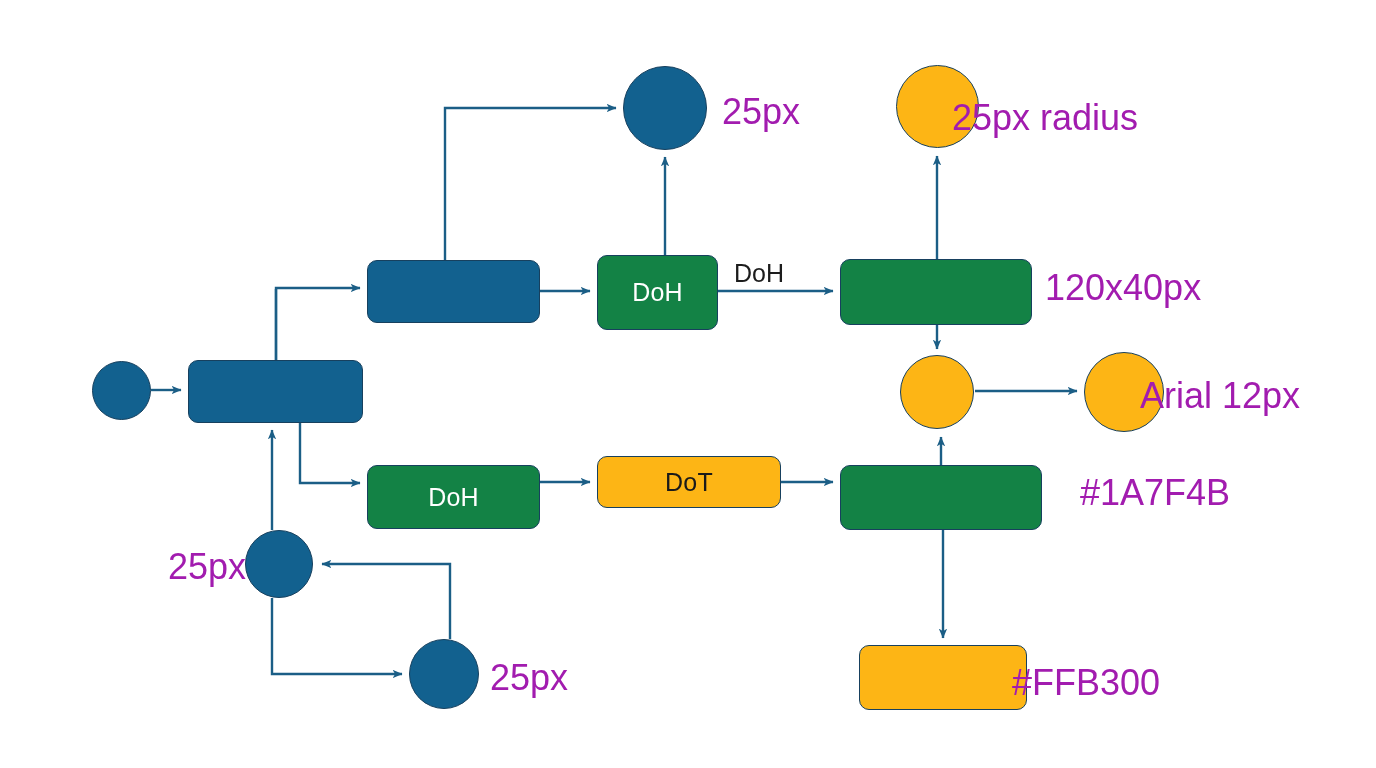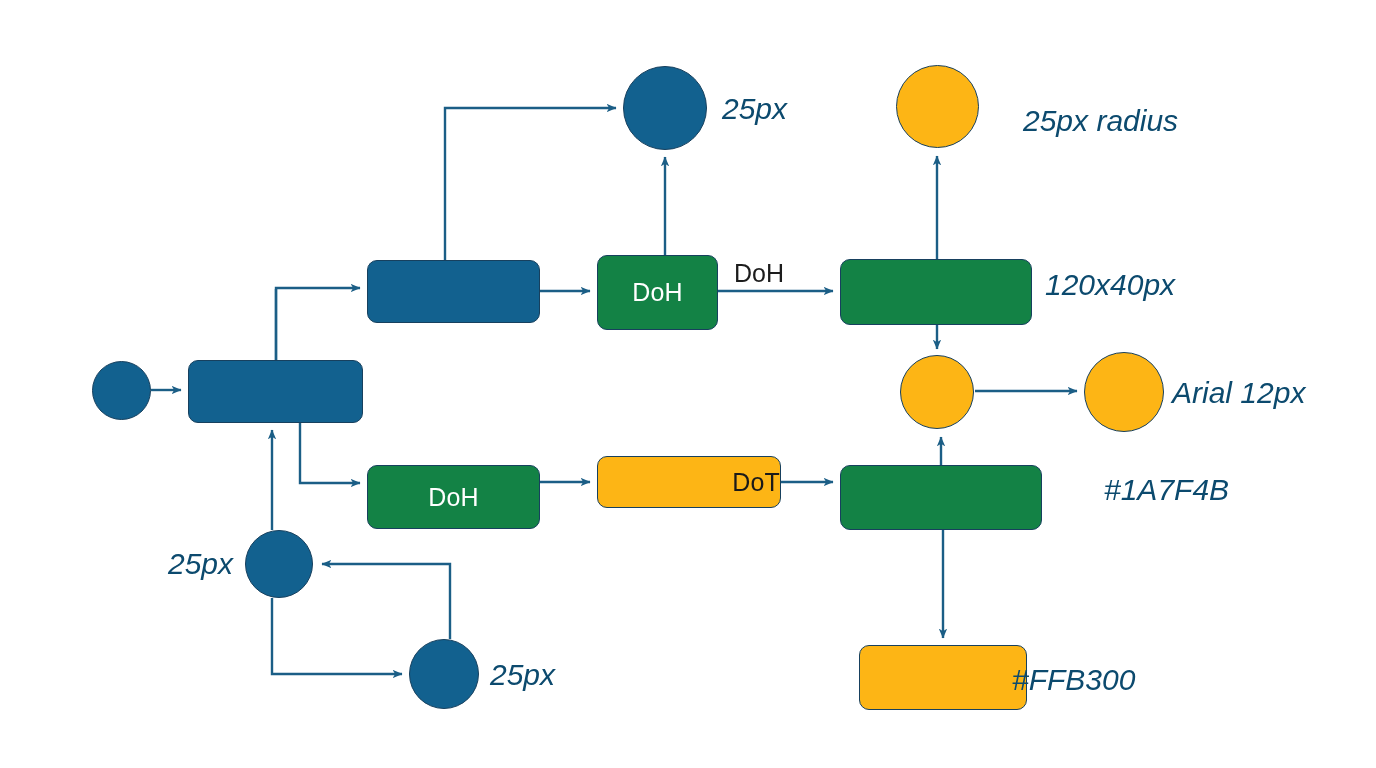--- a/index.html
+++ b/index.html
@@ -39,29 +39,28 @@
     user-select: none;
   }
   .box {
     border-radius: 10px;
   }
   .circle {
     border-radius: 50%;
   }
   .fill-blue  { background: #12618f; color: #ffffff; }
   .fill-green { background: #138245; color: #ffffff; }
-  .fill-amber { background: #fdb515; color: #1a1a1a; justify-content: flex-end; }
+  .fill-amber { background: #fdb515; color: #1a1a1a; }
   .label {
     position: absolute;
-    font-size: 30px;
-    color: #0c4a6e;
+    font-size: 36px;
+    color: #a21caf;
     line-height: 1;
     white-space: nowrap;
     user-select: none;
-    font-style: italic;
   }
   .edge-label {
     position: absolute;
     font-size: 25px;
     color: #1c1c1c;
     line-height: 1;
     white-space: nowrap;
     background: transparent;
     user-select: none;
   }
@@ -174,27 +173,27 @@
   </div>
 
   <div class="node circle fill-blue" style="left:409px; top:639px; width:70px; height:70px;">
     <span></span>
   </div>
 
   <div class="edge-label" style="left:734px; top:261px;">DoH</div>
 
   <div class="label" style="left:722px; top:94px;">25px</div>
 
-  <div class="label" style="left:1023px; top:100px;margin-top:6px;">25px radius</div>
+  <div class="label" style="left:952px; top:100px;">25px radius</div>
 
   <div class="label" style="left:1045px; top:270px;">120x40px</div>
 
-  <div class="label" style="left:1172px; top:378px;">Arial 12px</div>
+  <div class="label" style="left:1140px; top:378px;">Arial 12px</div>
 
-  <div class="label" style="left:1104px; top:475px;">#1A7F4B</div>
+  <div class="label" style="left:1080px; top:475px;">#1A7F4B</div>
 
   <div class="label" style="left:1012px; top:665px;">#FFB300</div>
 
   <div class="label" style="left:168px; top:549px;">25px</div>
 
   <div class="label" style="left:490px; top:660px;">25px</div>
 
 </div>
 
 </body></html>

